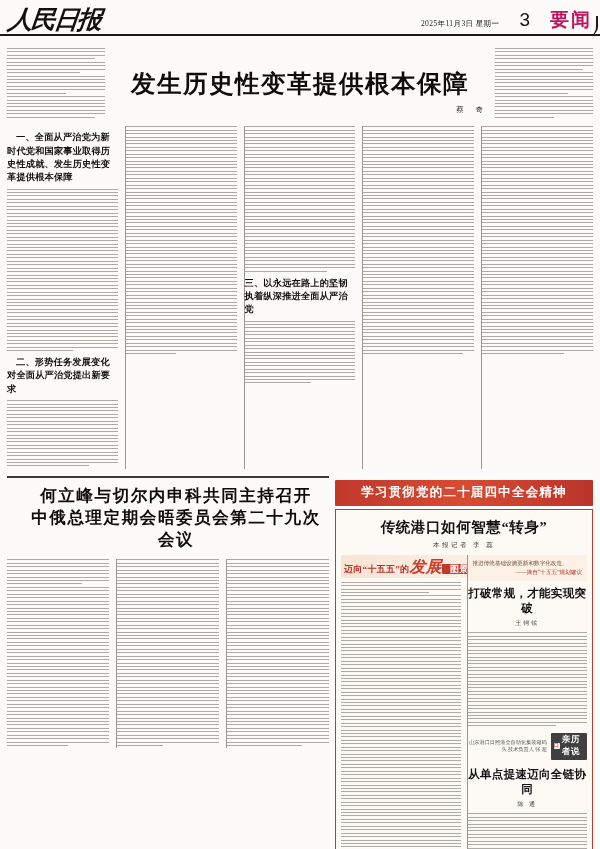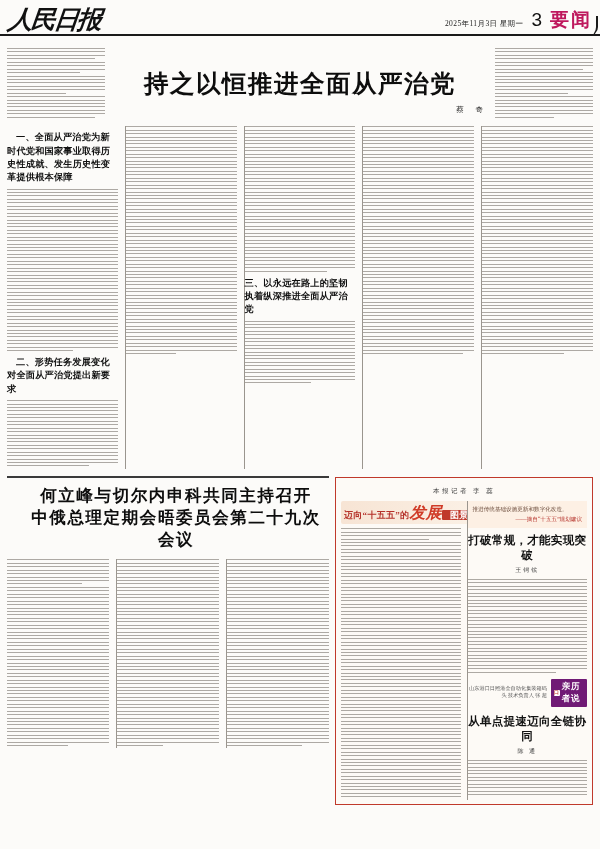--- a/index.html
+++ b/index.html
@@ -28,21 +28,21 @@
     font-family: "Liberation Serif", serif;
     font-size: 25px; font-weight: 700;
     font-style: italic;
     letter-spacing: -2px;
     color: #111;
     line-height: 1;
     transform: skewX(-6deg);
     padding-bottom: 2px;
   }
   .masthead-spacer { flex: 1; }
-  .masthead-right { display: flex; align-items: baseline; gap: 8px; padding-bottom: 1px; }
+  .masthead-right { display: flex; align-items: baseline; gap: 20px; padding-bottom: 1px; }
   .issue-date { font-size: 7.5px; color: #222; letter-spacing: .4px; }
   .page-no { font-size: 19px; font-weight: 400; color: #111; font-family: "Liberation Sans", sans-serif; }
   .section-name { font-size: 19px; font-weight: 700; color: #be185d; letter-spacing: 2px; }
   .masthead::after {
     content: ""; position: absolute;
     right: 2px; bottom: -2px; width: 10px; height: 20px;
     border-right: 2.2px solid #1a1a1a;
     border-bottom-right-radius: 9px;
   }
 
@@ -152,21 +152,21 @@
     text-align: center; font-size: 11.5px; font-weight: 700;
     color: #121212; margin: 4px 0 3px 0; letter-spacing: .3px;
   }
   .sub-byline {
     text-align: center; font-size: 6px; letter-spacing: 2px;
     color: #444; margin-bottom: 4px;
   }
 
   .tag-red {
     display: inline-flex; align-items: center; gap: 2px;
-    background: #701a75; color: #fff;
+    background: #404040; color: #fff;
     font-size: 8.5px; font-weight: 700; letter-spacing: .8px;
     padding: 1.5px 4px 2px 3px; border-radius: 1px;
     margin: 4px 0 3px 0;
   }
   .tag-red .sq {
     display: inline-block; width: 6px; height: 6px;
     background: #fff; color: #c0392b; font-size: 5px;
     line-height: 6px; text-align: center; border-radius: 1px;
   }
   .tag-row { display: flex; justify-content: flex-end; align-items: center; gap: 4px; }
@@ -212,21 +212,21 @@
             <div class="fl"></div>
             <div class="fl"></div>
             <div class="fl"></div>
           <div class="fl"></div>
             <div class="fl"></div>
             <div class="fl s90"></div>
         </div>
       </div>
 
       <div class="col">
-        <h1 class="main-title">持之以恒推进全面从严治党</h1>
+        <h1 class="main-title">发生历史性变革提供根本保障</h1>
         <div class="main-byline">蔡 奇</div>
       </div>
 
       <div class="side-col">
         <div class="fake-lines">
           <div class="fl"></div>
             <div class="fl"></div>
             <div class="fl"></div>
             <div class="fl"></div>
           <div class="fl"></div>
@@ -800,22 +800,24 @@
               <div class="fl"></div>
             <div class="fl"></div>
               <div class="fl"></div>
               <div class="fl s74"></div>
           </div>
         </div>
       </div>
     </div>
 
     <div style="flex:1; min-width:0;">
+      <div class="red-banner">学习贯彻党的二十届四中全会精神</div>
 
       <div class="feature">
+        <div class="feature-title">传统港口如何智慧“转身”</div>
         <div class="feature-byline">本报记者  李 蕊</div>
 
         <div class="feature-body">
 
           <div class="fcol">
             <div class="badge-logo">
               <span>迈向“十五五”的</span><span class="big">发展</span><span class="boxed">图景</span>
             </div>
             <div class="fake-lines">
               <div class="fl"></div>

